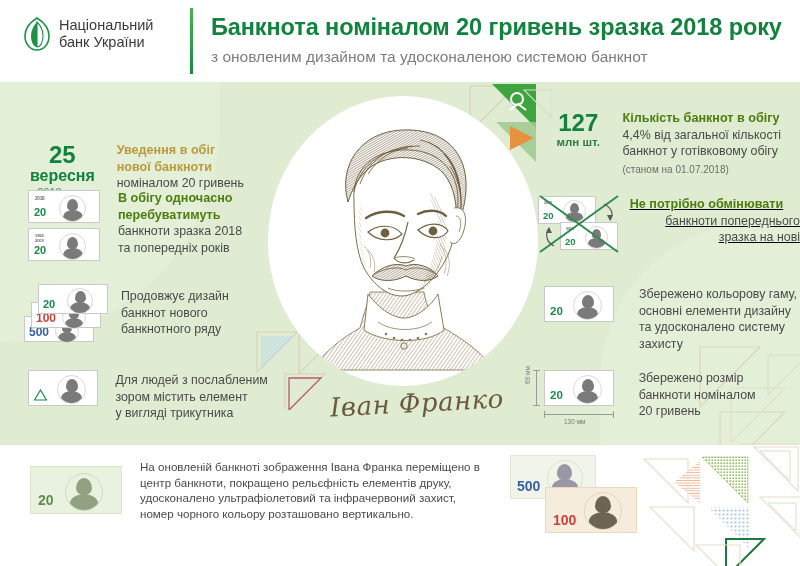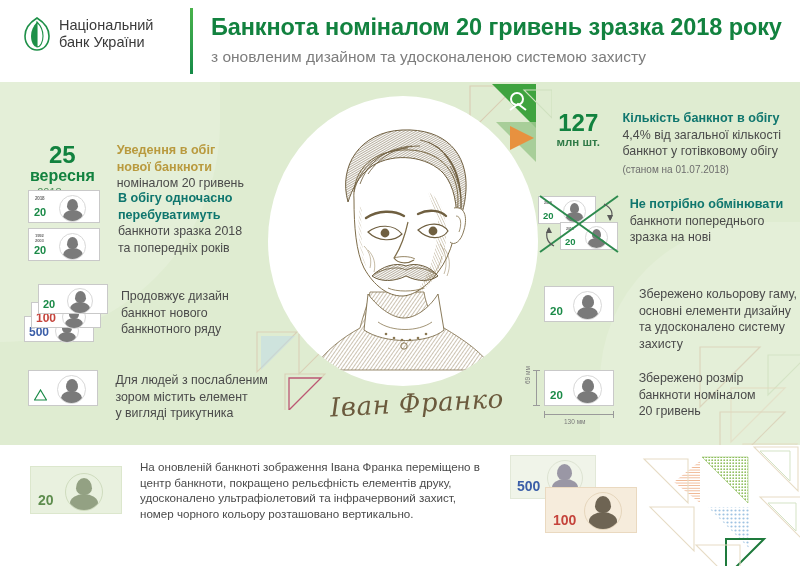--- a/index.html
+++ b/index.html
@@ -25,21 +25,21 @@
   #bottom-bg{position:absolute;left:0;top:445px;width:800px;height:121px;background:#ffffff;overflow:hidden;}
 
   .softpanel{position:absolute;background:#eef5e6;}
 
   
   #portrait-circle{position:absolute;left:268px;top:14px;width:270px;height:290px;background:#ffffff;border-radius:50%;overflow:hidden;}
 
   
   .row{position:absolute;display:flex;align-items:flex-start;}
   .row-text{display:flex;flex-direction:column;}
-  .lead{color:#0f766e;font-size:12.6px;line-height:16.5px;font-weight:bold;}
+  .lead{color:#4d7c0f;font-size:12.6px;line-height:16.5px;font-weight:bold;}
   .lead-olive{color:#b99a3e;font-size:12.6px;line-height:16.5px;font-weight:bold;}
   .body-t{color:#4a4a4a;font-size:12.4px;line-height:16.5px;}
   .small-note{color:#6d6d6d;font-size:10px;line-height:13px;}
 
   
   .bignum{color:#12823f;font-weight:bold;font-size:24px;line-height:25px;text-align:center;}
   .bigword{color:#12823f;font-weight:bold;font-size:16px;line-height:18px;text-align:center;}
   .bigsub{color:#4f8f5d;font-size:11px;line-height:14px;text-align:center;}
   .unit{color:#2f7a47;font-size:11.5px;line-height:14px;text-align:center;font-weight:bold;}
 
@@ -73,21 +73,21 @@
     <div id="logo-block">
       <svg id="logo-mark" viewBox="0 0 26 34">
         <path d="M13 1 C5 6 1 13 1 19 C1 27 6 33 13 33 C20 33 25 27 25 19 C25 13 21 6 13 1 Z" fill="none" stroke="#1e9048" stroke-width="1.6"></path>
         <path d="M13 5 C9 9 7 14 7 19 C7 25 9.5 30 13 30 Z" fill="#1e9048"></path>
         <path d="M13 5 C17 9 19 14 19 19 C19 25 16.5 30 13 30 Z" fill="#ffffff" stroke="#1e9048" stroke-width="1.1"></path>
       </svg>
       <div id="logo-text"><span>Національний</span><br><span>банк України</span></div>
     </div>
     <div id="header-divider"></div>
     <div id="header-title">Банкнота номіналом 20 гривень зразка 2018 року</div>
-    <div id="header-sub">з оновленим дизайном та удосконаленою системою захисту</div>
+    <div id="header-sub">з оновленим дизайном та удосконаленою системою банкнот</div>
   </div>
 
   <div id="body-bg">
 
     <div class="softpanel" style="left:-40px;top:-40px;width:260px;height:300px;border-radius:0 0 220px 0;background:#e4efd8;"></div>
     <div class="softpanel" style="left:600px;top:140px;width:260px;height:280px;border-radius:160px 0 0 0;background:#e4efd8;"></div>
 
     <svg style="position:absolute;left:690px;top:255px;width:120px;height:160px;opacity:.75">
       <polygon points="10,10 70,10 10,70" fill="none" stroke="#d9cdb4" stroke-width="1.2"></polygon>
       <polygon points="30,75 95,75 30,140" fill="none" stroke="#d9cdb4" stroke-width="1.2"></polygon>
@@ -321,23 +321,23 @@
         </div>
         <svg style="position:absolute;left:0;top:0;width:86px;height:62px;">
           <line x1="2" y1="2" x2="80" y2="58" stroke="#2e8b4f" stroke-width="2"></line>
           <line x1="80" y1="2" x2="2" y2="58" stroke="#2e8b4f" stroke-width="2"></line>
           <path d="M66 10 C74 14 76 20 72 26" fill="none" stroke="#5a5a5a" stroke-width="1.2"></path>
           <polygon points="72,27 69,21 75,21" fill="#5a5a5a"></polygon>
           <path d="M16 52 C8 48 7 40 11 34" fill="none" stroke="#5a5a5a" stroke-width="1.2"></path>
           <polygon points="11,33 14,39 8,39" fill="#5a5a5a"></polygon>
         </svg>
       </div>
-      <div class="row-text" style="margin-left:8px;width:175px;padding-top:2px;">
+      <div class="row-text" style="margin-left:8px;width:175px;padding-top:2px;text-decoration:underline;">
         <div class="lead">Не потрібно обмінювати</div>
-        <div class="body-t" style="white-space:pre-line;">банкноти попереднього
+        <div class="body-t" style="white-space:pre-line;text-align:right;">банкноти попереднього
 зразка на нові</div>
       </div>
     </div>
 
     <div class="row" style="left:538px;top:204px;width:262px;">
       <div style="position:relative;width:86px;height:42px;">
         <div class="note" style="left:6px;top:0;width:70px;height:36px;position:absolute;">
           <div class="denom dn-green" style="left:5px;bottom:4px;font-size:11.5px;">20</div>
           <div class="face" style="left:28px;top:4px;width:27px;height:27px;">
             <div class="head" style="left:7.5px;top:3px;width:12px;height:13px;"></div>

